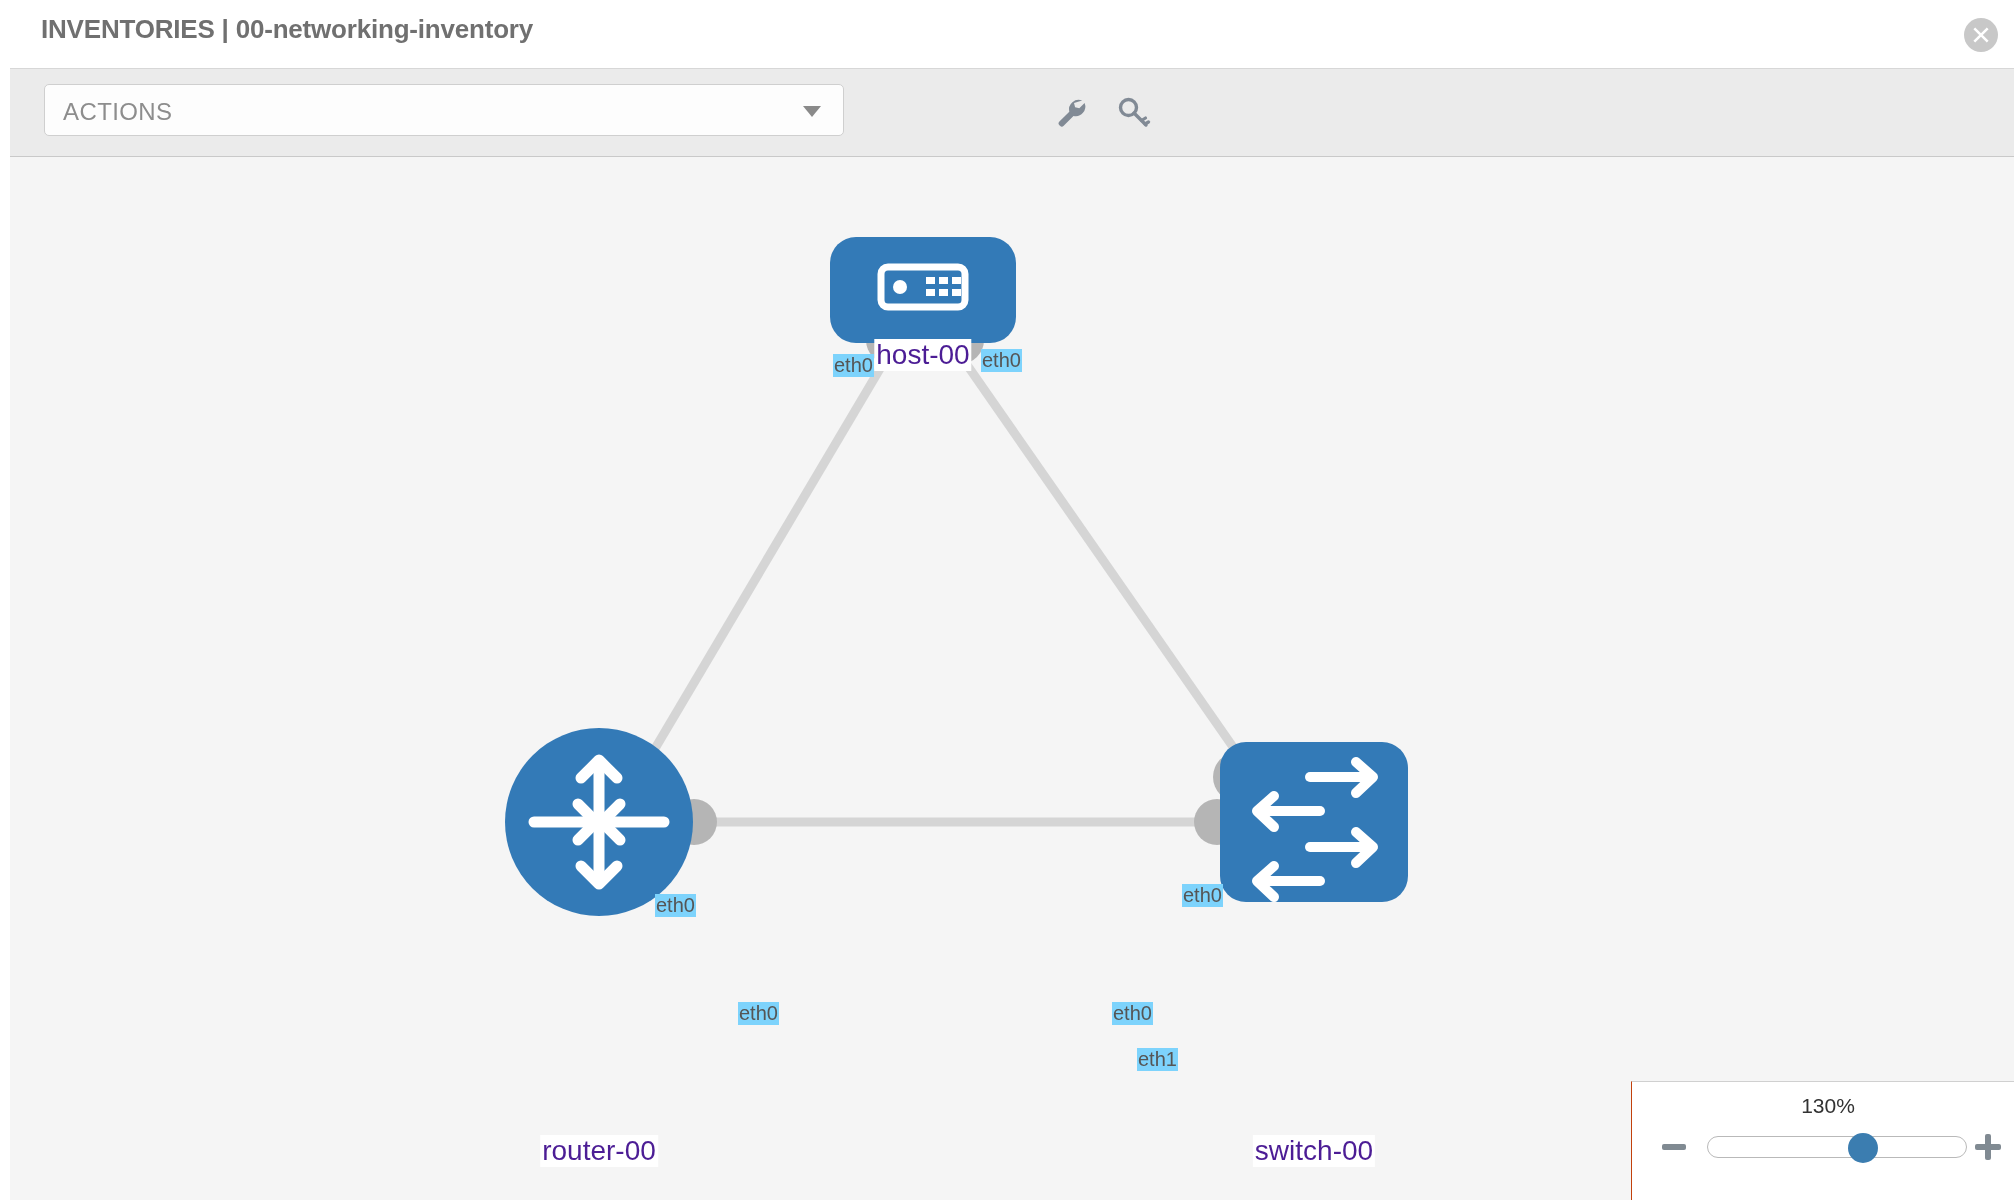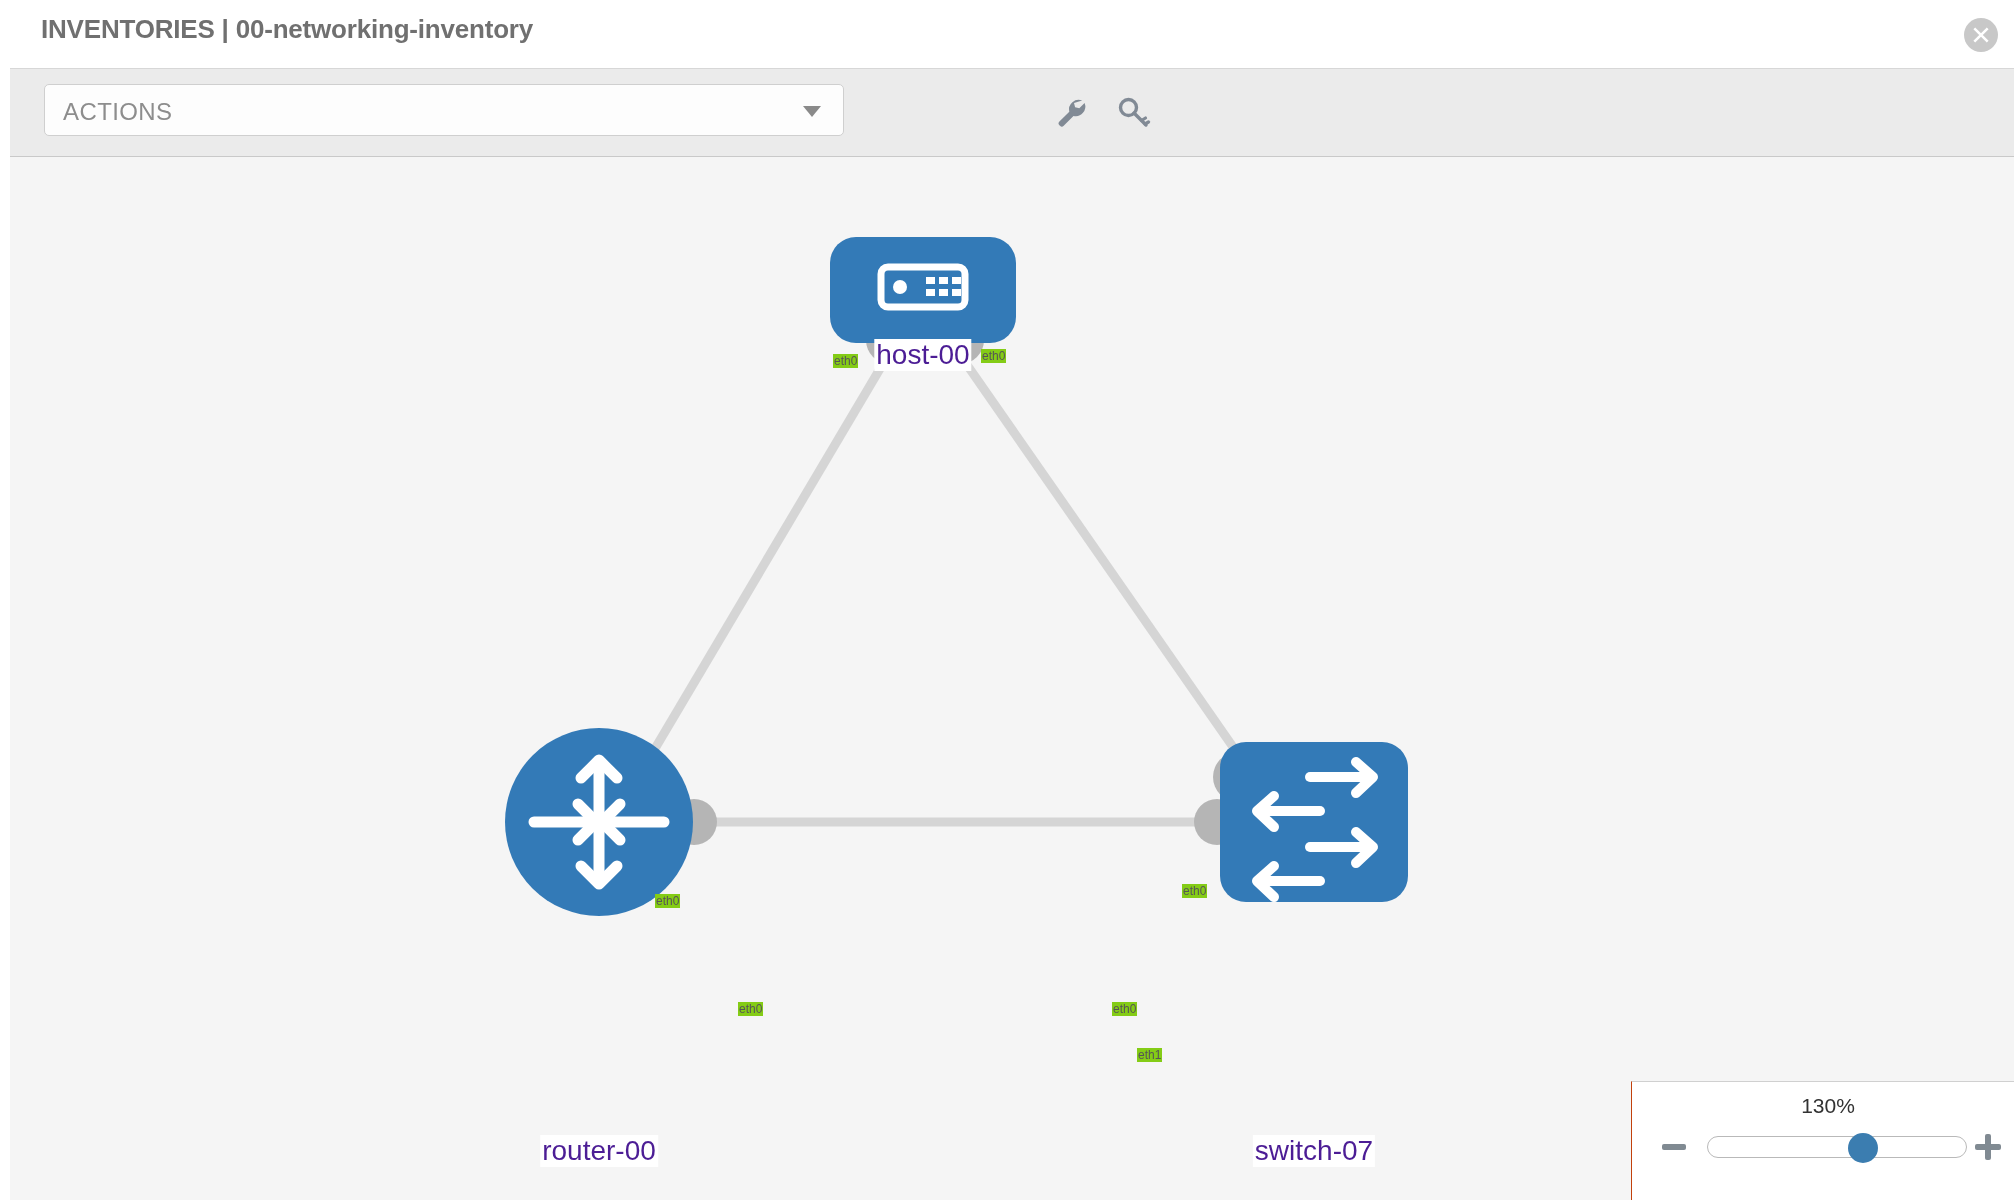--- a/index.html
+++ b/index.html
@@ -93,22 +93,22 @@
   .node-label {
     position: absolute;
     font-size: 28px; color: #4c1d95;
     background: #ffffff;
     white-space: nowrap;
     padding: 0 2px;
     transform: translateX(-50%);
   }
   .port-label {
     position: absolute;
-    font-size: 12px; color: #555555;
-    background: #84cc16;
+    font-size: 20px; color: #555555;
+    background: #7dd3fc;
     white-space: nowrap;
     padding: 0 1px;
   }
 
   
   .zoom-panel {
     position: absolute; left: 1621px; top: 1081px;
     width: 393px; height: 119px;
     background: #ffffff;
     border-left: 1px solid #c2410c;
@@ -252,21 +252,21 @@
           <polyline points="1346,675 1363,690 1346,706"></polyline>
 
           <line x1="1310" y1="724" x2="1248" y2="724"></line>
           <polyline points="1264,709 1247,724 1264,740"></polyline>
         </g>
       </g>
     </svg>
 
     <div class="node-label" style="left:913px; top:182px;">host-00</div>
     <div class="node-label" style="left:589px; top:978px;">router-00</div>
-    <div class="node-label" style="left:1304px; top:978px;">switch-07</div>
+    <div class="node-label" style="left:1304px; top:978px;">switch-00</div>
 
     <div class="port-label" style="left:823px; top:197px;">eth0</div>
     <div class="port-label" style="left:971px; top:192px;">eth0</div>
     <div class="port-label" style="left:645px; top:737px;">eth0</div>
     <div class="port-label" style="left:1172px; top:727px;">eth0</div>
     <div class="port-label" style="left:728px; top:845px;">eth0</div>
     <div class="port-label" style="left:1102px; top:845px;">eth0</div>
     <div class="port-label" style="left:1127px; top:891px;">eth1</div>
   </div>
 

